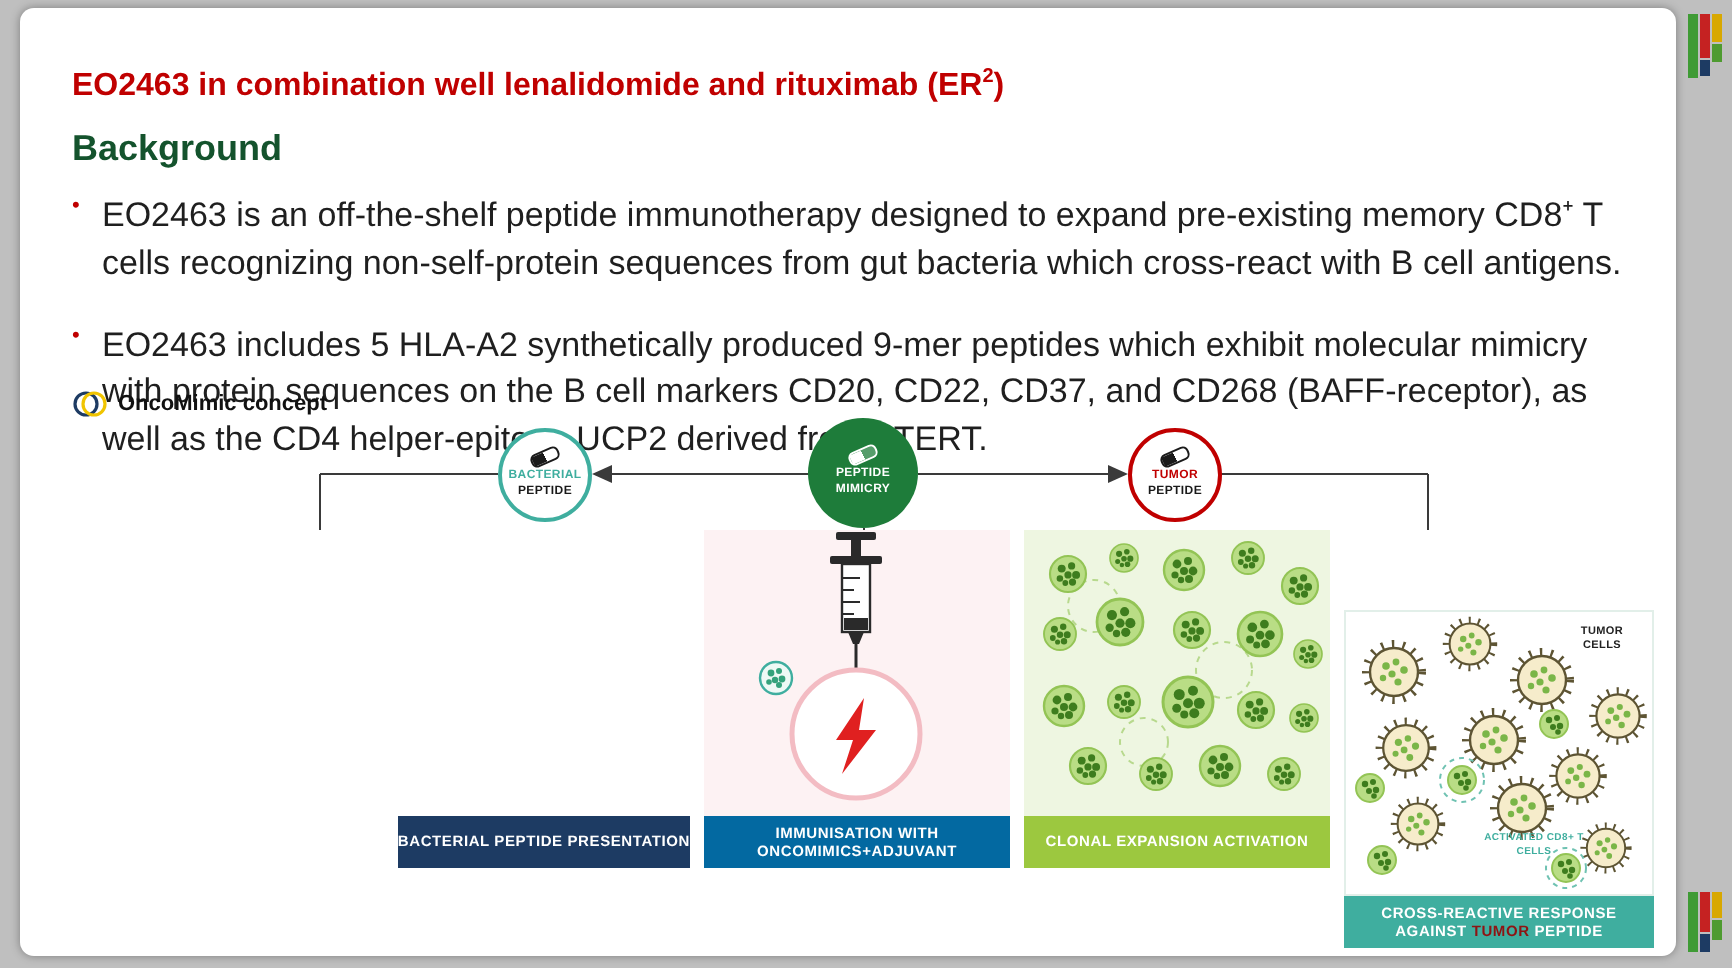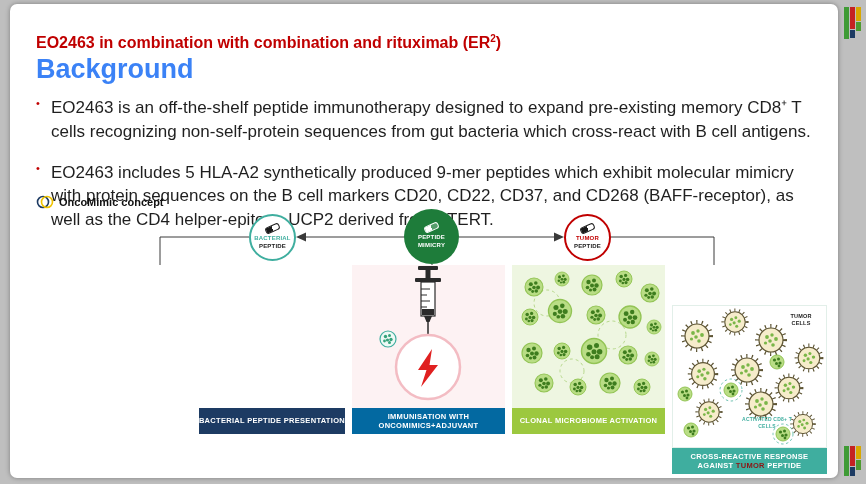--- a/index.html
+++ b/index.html
@@ -9,21 +9,21 @@
          border-radius:7px;box-shadow:0 0 5px rgba(0,0,0,.35);}
   
   .bars{position:absolute;display:flex;gap:1px;align-items:flex-start;}
   .bars .col{display:flex;flex-direction:column;gap:1px;}
   .bars .seg{width:5px;}
   .bars-top{left:844px;top:7px;}
   .bars-bottom{left:844px;top:446px;}
   
   .subtitle{position:absolute;left:26px;top:29px;font-size:16px;font-weight:700;color:#c00000;white-space:nowrap;}
   .subtitle sup{font-size:10px;}
-  .page-title{position:absolute;left:26px;top:50px;font-size:27px;font-weight:700;color:#3b82f6;}
+  .page-title{position:absolute;left:26px;top:60px;font-size:18px;font-weight:700;color:#14532d;}
   
   .bullets{position:absolute;left:26px;top:92px;width:784px;}
   .bullet{display:flex;gap:9px;margin-bottom:17px;}
   .bullet .mk{color:#c00000;font-size:11px;line-height:1.4;flex:0 0 6px;}
   .bullet .tx{font-size:17px;line-height:1.4;color:#1f1f1f;}
   
   .concept{position:absolute;left:26px;top:190px;display:flex;align-items:center;gap:5px;
            font-size:11px;font-weight:700;color:#111;}
   
   .connectors{position:absolute;left:0;top:0;z-index:1;pointer-events:none;}
@@ -91,21 +91,21 @@
         <div class="seg" style="height:9px;background:#1d3b63;"></div>
       </div>
     <div class="col">
         <div class="seg" style="height:13px;background:#d8a800;"></div>
         <div class="seg" style="height:10px;background:#4e9b30;"></div>
       </div>
   </div>
 
   <div class="slide">
 
-    <div class="subtitle"><span>EO2463 in combination with combination and rituximab (ER</span><sup>2</sup><span>)</span></div>
+    <div class="subtitle"><span>EO2463 in combination well lenalidomide and rituximab (ER</span><sup>2</sup><span>)</span></div>
     <div class="page-title">Background</div>
 
     <div class="bullets">
       <div class="bullet">
         <span class="mk">•</span>
         <span class="tx">EO2463 is an off-the-shelf peptide immunotherapy designed to expand pre-existing memory CD8⁺ T cells recognizing non-self-protein sequences from gut bacteria which cross-react with B cell antigens.</span>
       </div>
       <div class="bullet">
         <span class="mk">•</span>
         <span class="tx">EO2463 includes 5 HLA-A2 synthetically produced 9-mer peptides which exhibit molecular mimicry with protein sequences on the B cell markers CD20, CD22, CD37, and CD268 (BAFF-receptor), as well as the CD4 helper-epitope UCP2 derived from hTERT.</span>
@@ -298,21 +298,21 @@
           <use href="#gc3" transform="translate(82,86) scale(1.25)"></use>
             <use href="#gc3" transform="translate(116,90) scale(0.9)"></use>
           <use href="#gc3" transform="translate(140,94) scale(0.7)"></use>
             <use href="#gc3" transform="translate(32,118) scale(0.9)"></use>
           <use href="#gc3" transform="translate(66,122) scale(0.8)"></use>
             <use href="#gc3" transform="translate(98,118)"></use>
           <use href="#gc3" transform="translate(130,122) scale(0.8)"></use>
         </svg>
       </div>
       <div class="caption cap-green">
-        <div>CLONAL MICROBIOME ACTIVATION</div>
+        <div>CLONAL EXPANSION ACTIVATION</div>
       </div>
     </div>
 
     <div class="panel panel-4">
       <div class="art">
         <svg width="153" height="141" viewBox="0 0 153 141">
           <defs>
             <g id="tm4">
               <circle r="14" fill="none" stroke="#5d5433" stroke-width="4" stroke-dasharray="1.2 4.2"></circle>
               <circle r="12" fill="#f6eccb" stroke="#5d5433" stroke-width="1.2"></circle>

